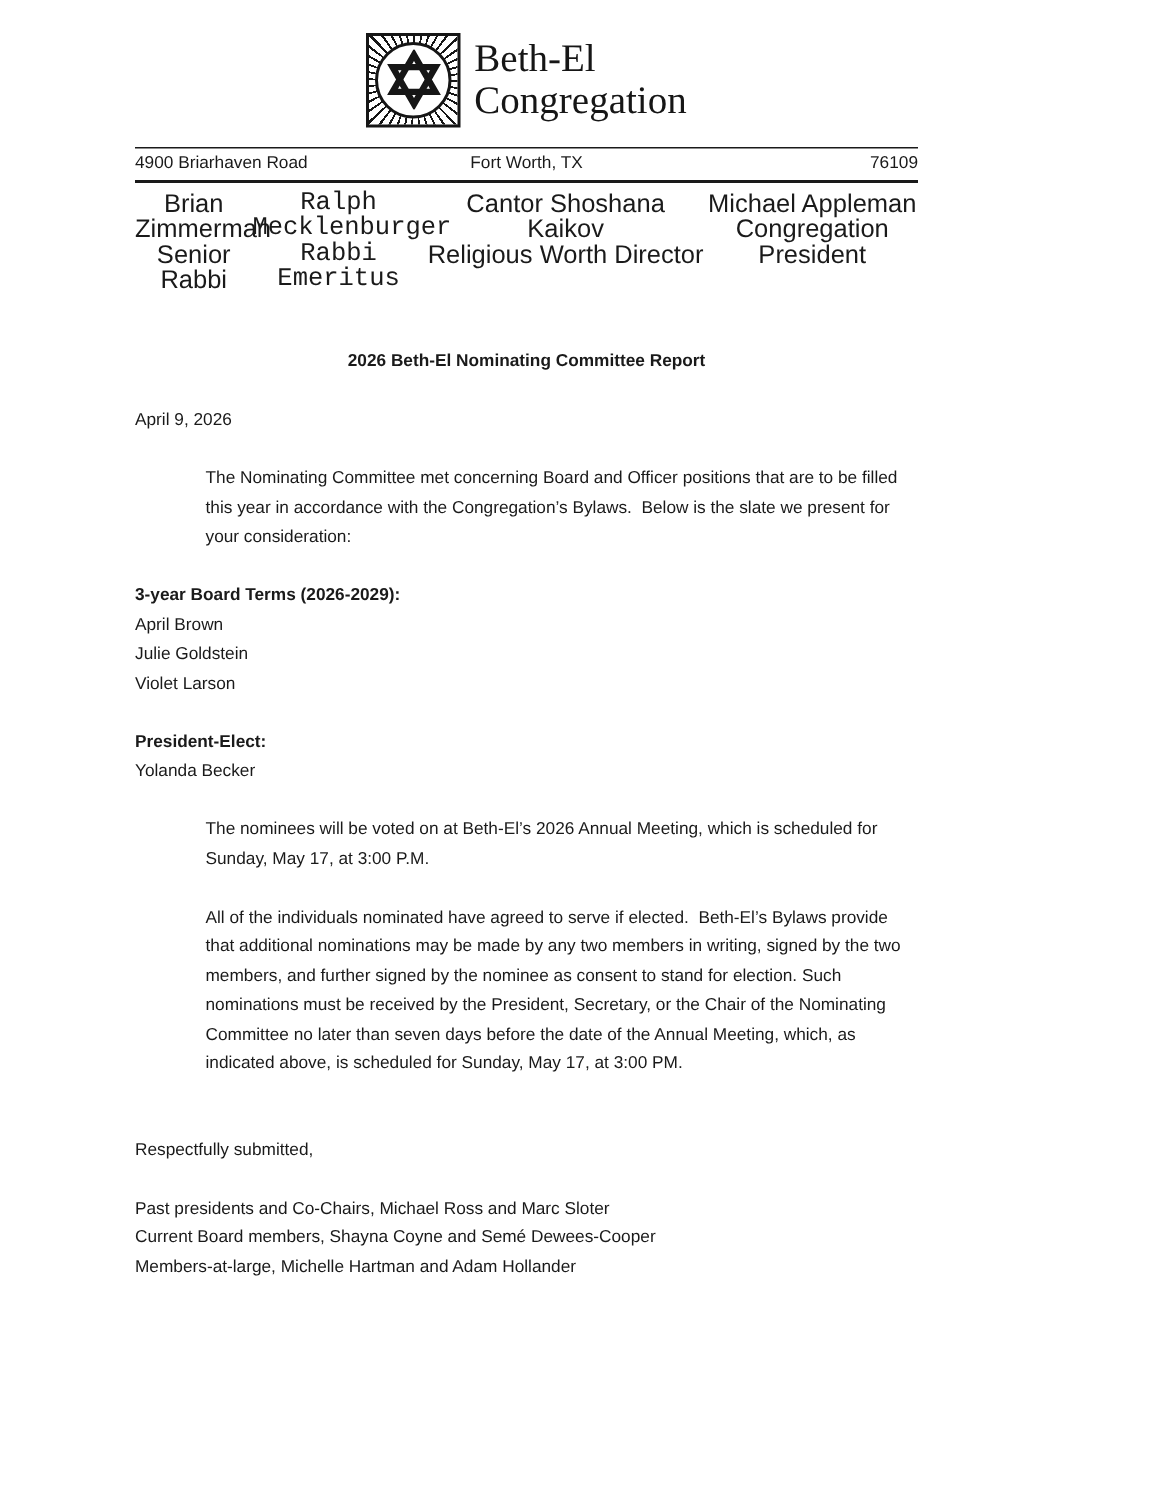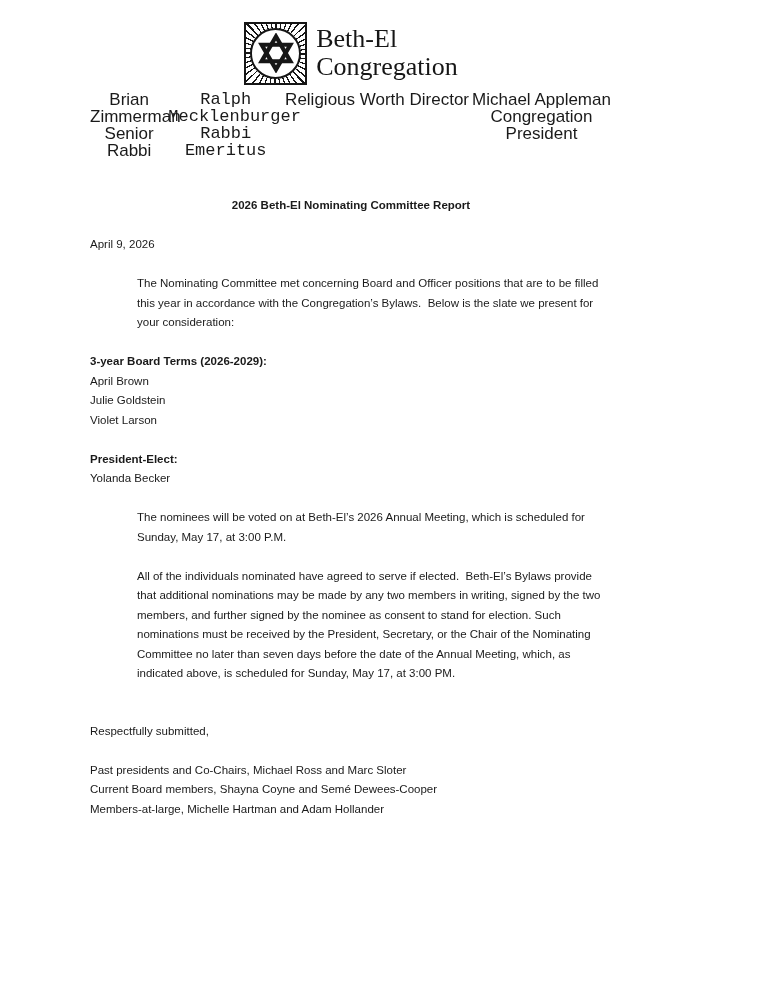--- a/index.html
+++ b/index.html
@@ -82,31 +82,37 @@
             <polygon points="20,36.5 5.7,11.75 34.3,11.75" fill="none" stroke="#161616" stroke-width="4.2"></polygon>
           </svg>
         </div>
       </div>
       <div class="logo-text">
         <div>Beth-El</div>
         <div>Congregation</div>
       </div>
     </div>
 
+    <div class="addr-row">
+      <span class="addr-left">4900 Briarhaven Road</span>
+      <span class="addr-center">Fort Worth, TX</span>
+      <span class="addr-right">76109</span>
+    </div>
 
     <div class="staff-row">
       <div class="staff-cell">
         <div>Brian Zimmerman</div>
         <div>Senior Rabbi</div>
       </div>
       <div class="staff-cell">
         <div>Ralph Mecklenburger</div>
         <div>Rabbi Emeritus</div>
       </div>
       <div class="staff-cell">
+        <div>Cantor Shoshana Kaikov</div>
         <div>Religious Worth Director</div>
       </div>
       <div class="staff-cell">
         <div>Michael Appleman</div>
         <div>Congregation President</div>
       </div>
     </div>
   </header>
 
   <main>

